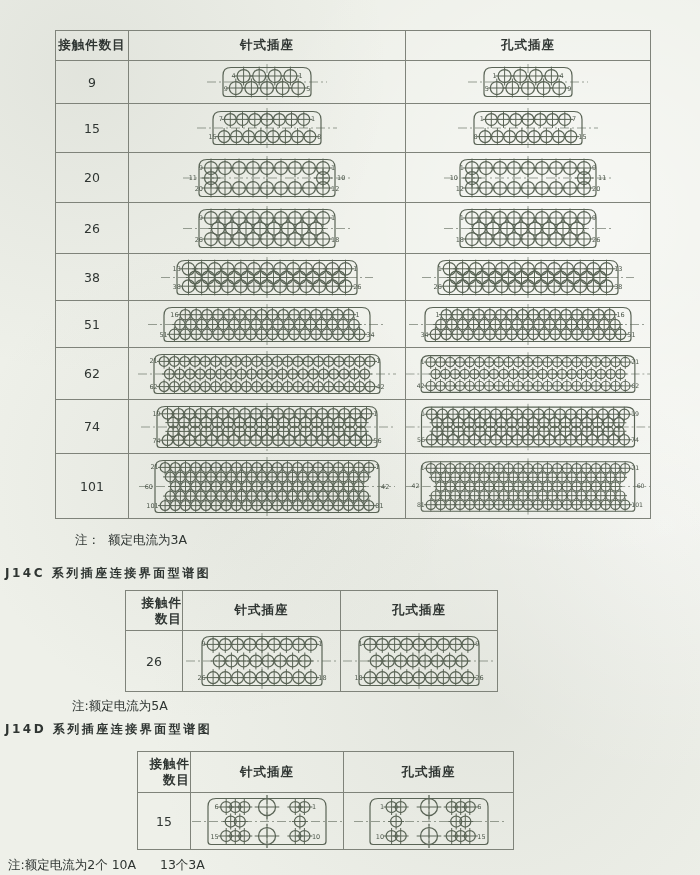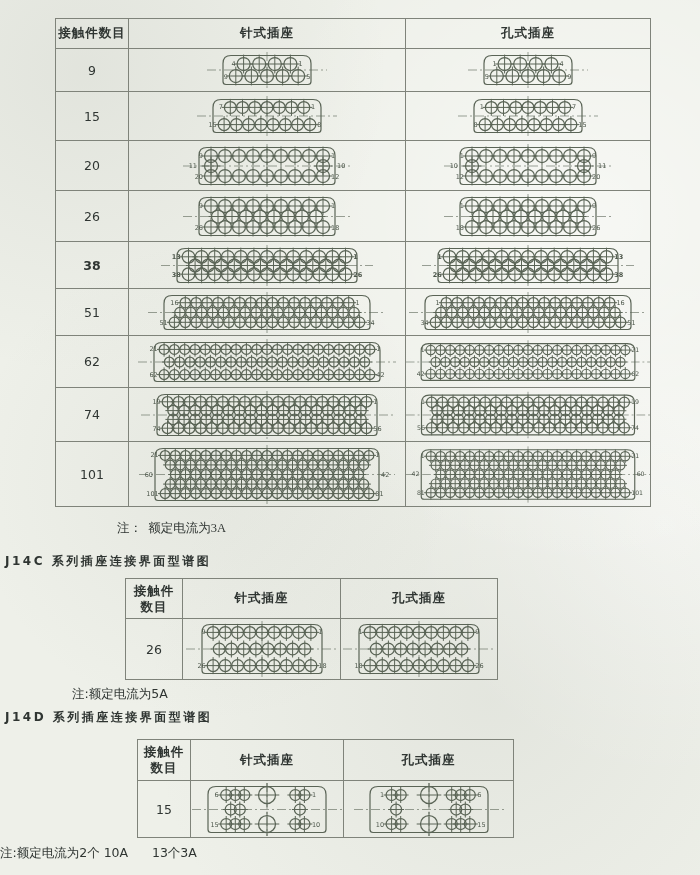--- a/index.html
+++ b/index.html
@@ -17,33 +17,33 @@
       radial-gradient(circle at 30% 55%, rgba(150,155,145,.10), transparent 35%),
       radial-gradient(circle at 70% 80%, rgba(150,155,145,.12), transparent 40%),
       radial-gradient(circle at 95% 60%, rgba(255,255,255,.45), transparent 30%);
   }
   table{border-collapse:collapse;table-layout:fixed;position:relative;z-index:1;}
   td,th{border:1px solid #7f837a;padding:0;}
   th{font-size:12.5px;font-weight:600;letter-spacing:1px;}
   .count-cell{text-align:center;font-size:12.5px;}
   .diag-cell{vertical-align:middle;}
   .diag-wrap{display:flex;justify-content:center;align-items:center;overflow:hidden;width:100%;}
-  #main-table{margin:18px 0 0 55px;width:595px;}
+  #main-table{margin:30px 0 0 55px;width:595px;}
   #main-table thead tr{height:30px;}
   #c-table{margin:8px 0 0 125px;width:372px;}
   #c-table thead tr{height:40px;}
   #c-table tbody tr{height:61px;}
   #d-table{margin:13px 0 0 137px;width:376px;}
   #d-table thead tr{height:41px;}
   #d-table tbody tr{height:57px;}
-  .two-line{white-space:pre-line;text-align:center;line-height:1.25;}
+  .two-line{white-space:pre-line;text-align:right;line-height:1.25;}
   .note{position:relative;z-index:1;font-size:12.5px;white-space:pre;}
-  .note1{margin:13px 0 0 117px;font-family:Liberation Serif, serif;}
+  .note1{margin:13px 0 0 75px;}
   .note2{margin:6px 0 0 72px;}
-  .note3{margin:7px 0 0 0;}
+  .note3{margin:7px 0 0 8px;}
   .sec-title{position:relative;z-index:1;font-size:12px;font-weight:bold;letter-spacing:2.5px;margin:16px 0 0 5px;}
   .t2{margin-top:6px;}
   
   svg .cb{fill:none;stroke:#5a6456;stroke-width:1.2;}
   svg .cl{stroke:#5a6456;stroke-width:.7;stroke-dasharray:9 3 2 3;opacity:.85;}
   svg .cc{fill:none;stroke:#5a6456;stroke-width:1.25;}
   svg .cx{stroke:#5a6456;stroke-width:1;}
   svg text{fill:#4c564a;font-size:6.5px;font-family:"DejaVu Sans",sans-serif;}
 </style>
 </head>
@@ -596,21 +596,21 @@
               <line class="cx" x1="130.6" y1="33.0" x2="149.4" y2="33.0"></line>
               <line class="cx" x1="140.0" y1="23.6" x2="140.0" y2="42.4"></line>
               <text x="20.0" y="14.0" text-anchor="end">1</text>
               <text x="148.0" y="14.0" text-anchor="start">9</text>
               <text x="20.0" y="35.5" text-anchor="end">18</text>
               <text x="148.0" y="35.5" text-anchor="start">26</text>
             </svg>
           </div>
         </td>
       </tr>
-      <tr style="height: 47px; font-weight: bold;">
+      <tr style="height: 47px;">
         <td class="count-cell">38</td>
         <td class="diag-cell">
           <div class="diag-wrap">
             <svg width="212" height="41" viewBox="0 0 212 41">
               <line class="cl" x1="106" y1="0" x2="106" y2="41"></line>
               <line class="cl" x1="0" y1="20.5" x2="212" y2="20.5"></line>
               <path class="cb" d="M 24 3.5 H 188 Q 196 3.5 196 11.5 V 34.5 Q 196 37.5 193 37.5 H 19 Q 16 37.5 16 34.5 V 11.5 Q 16 3.5 24 3.5 Z"></path>
               <circle class="cc" cx="27.5" cy="11.8" r="6.3"></circle>
               <line class="cx" x1="18.4" y1="11.8" x2="36.6" y2="11.8"></line>
               <line class="cx" x1="27.5" y1="2.7" x2="27.5" y2="20.9"></line>

